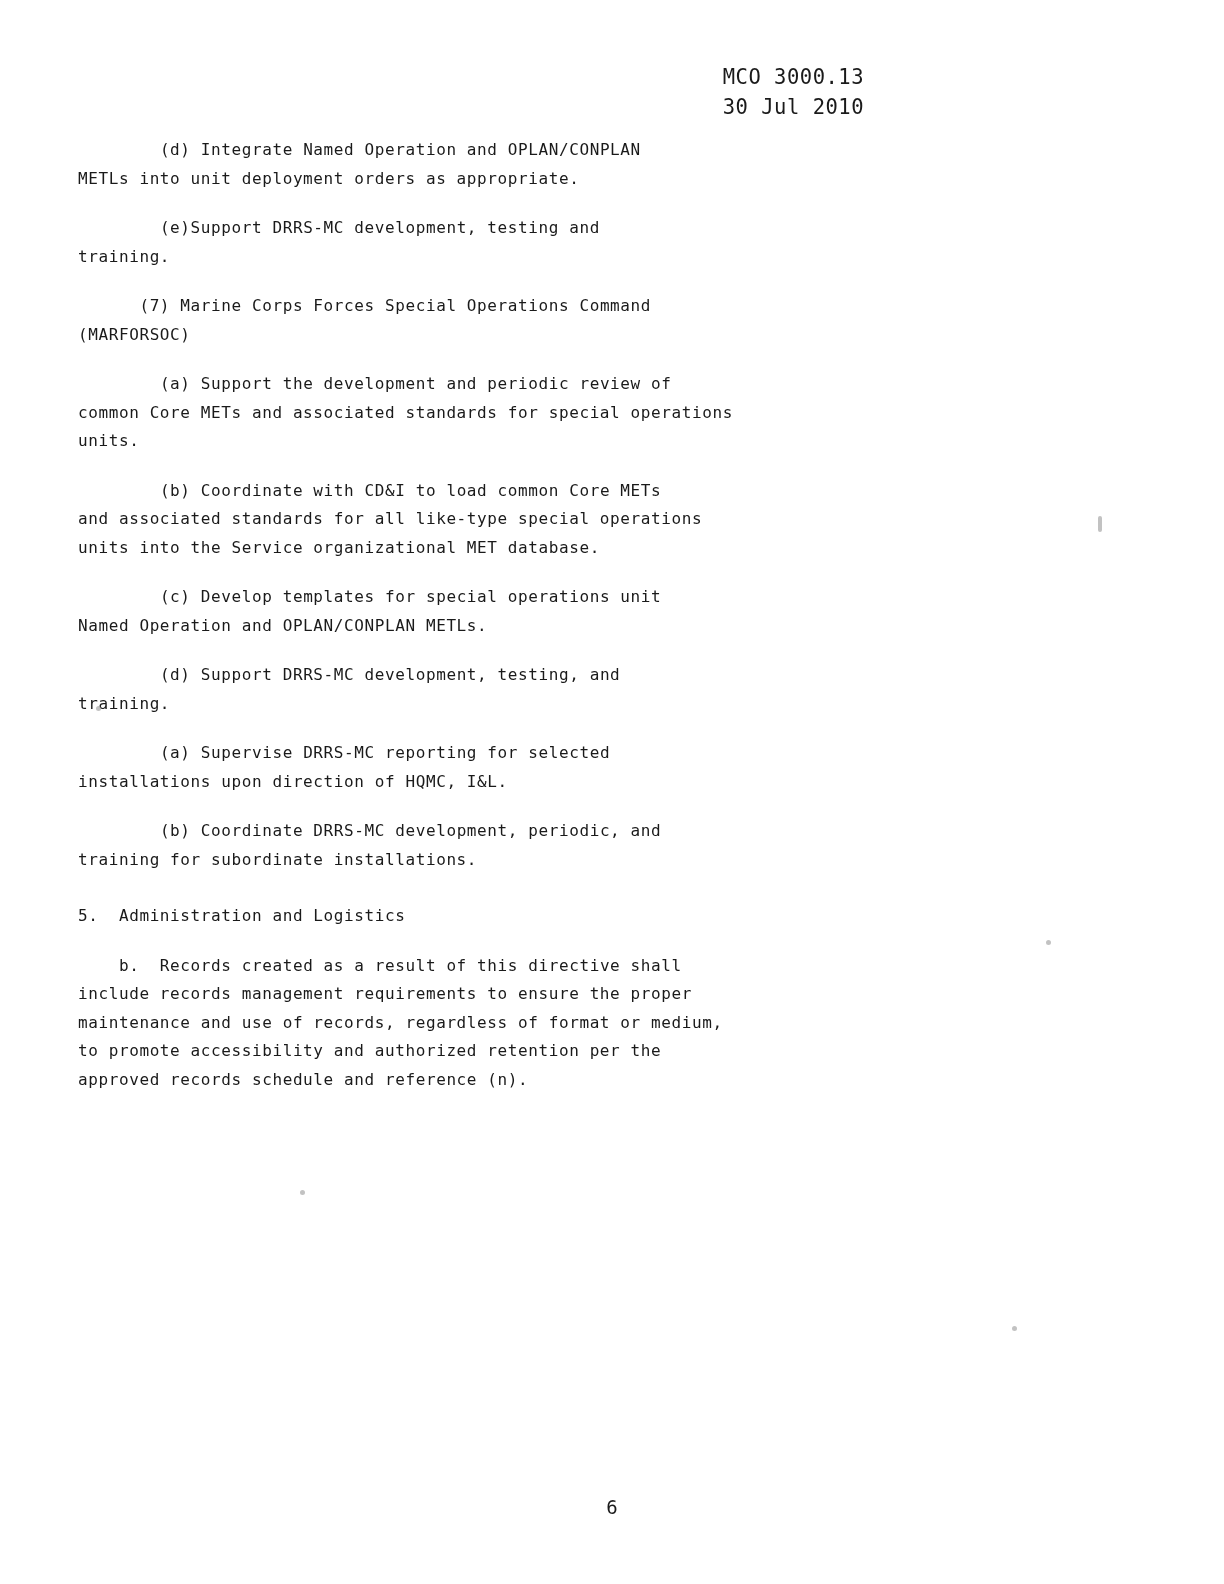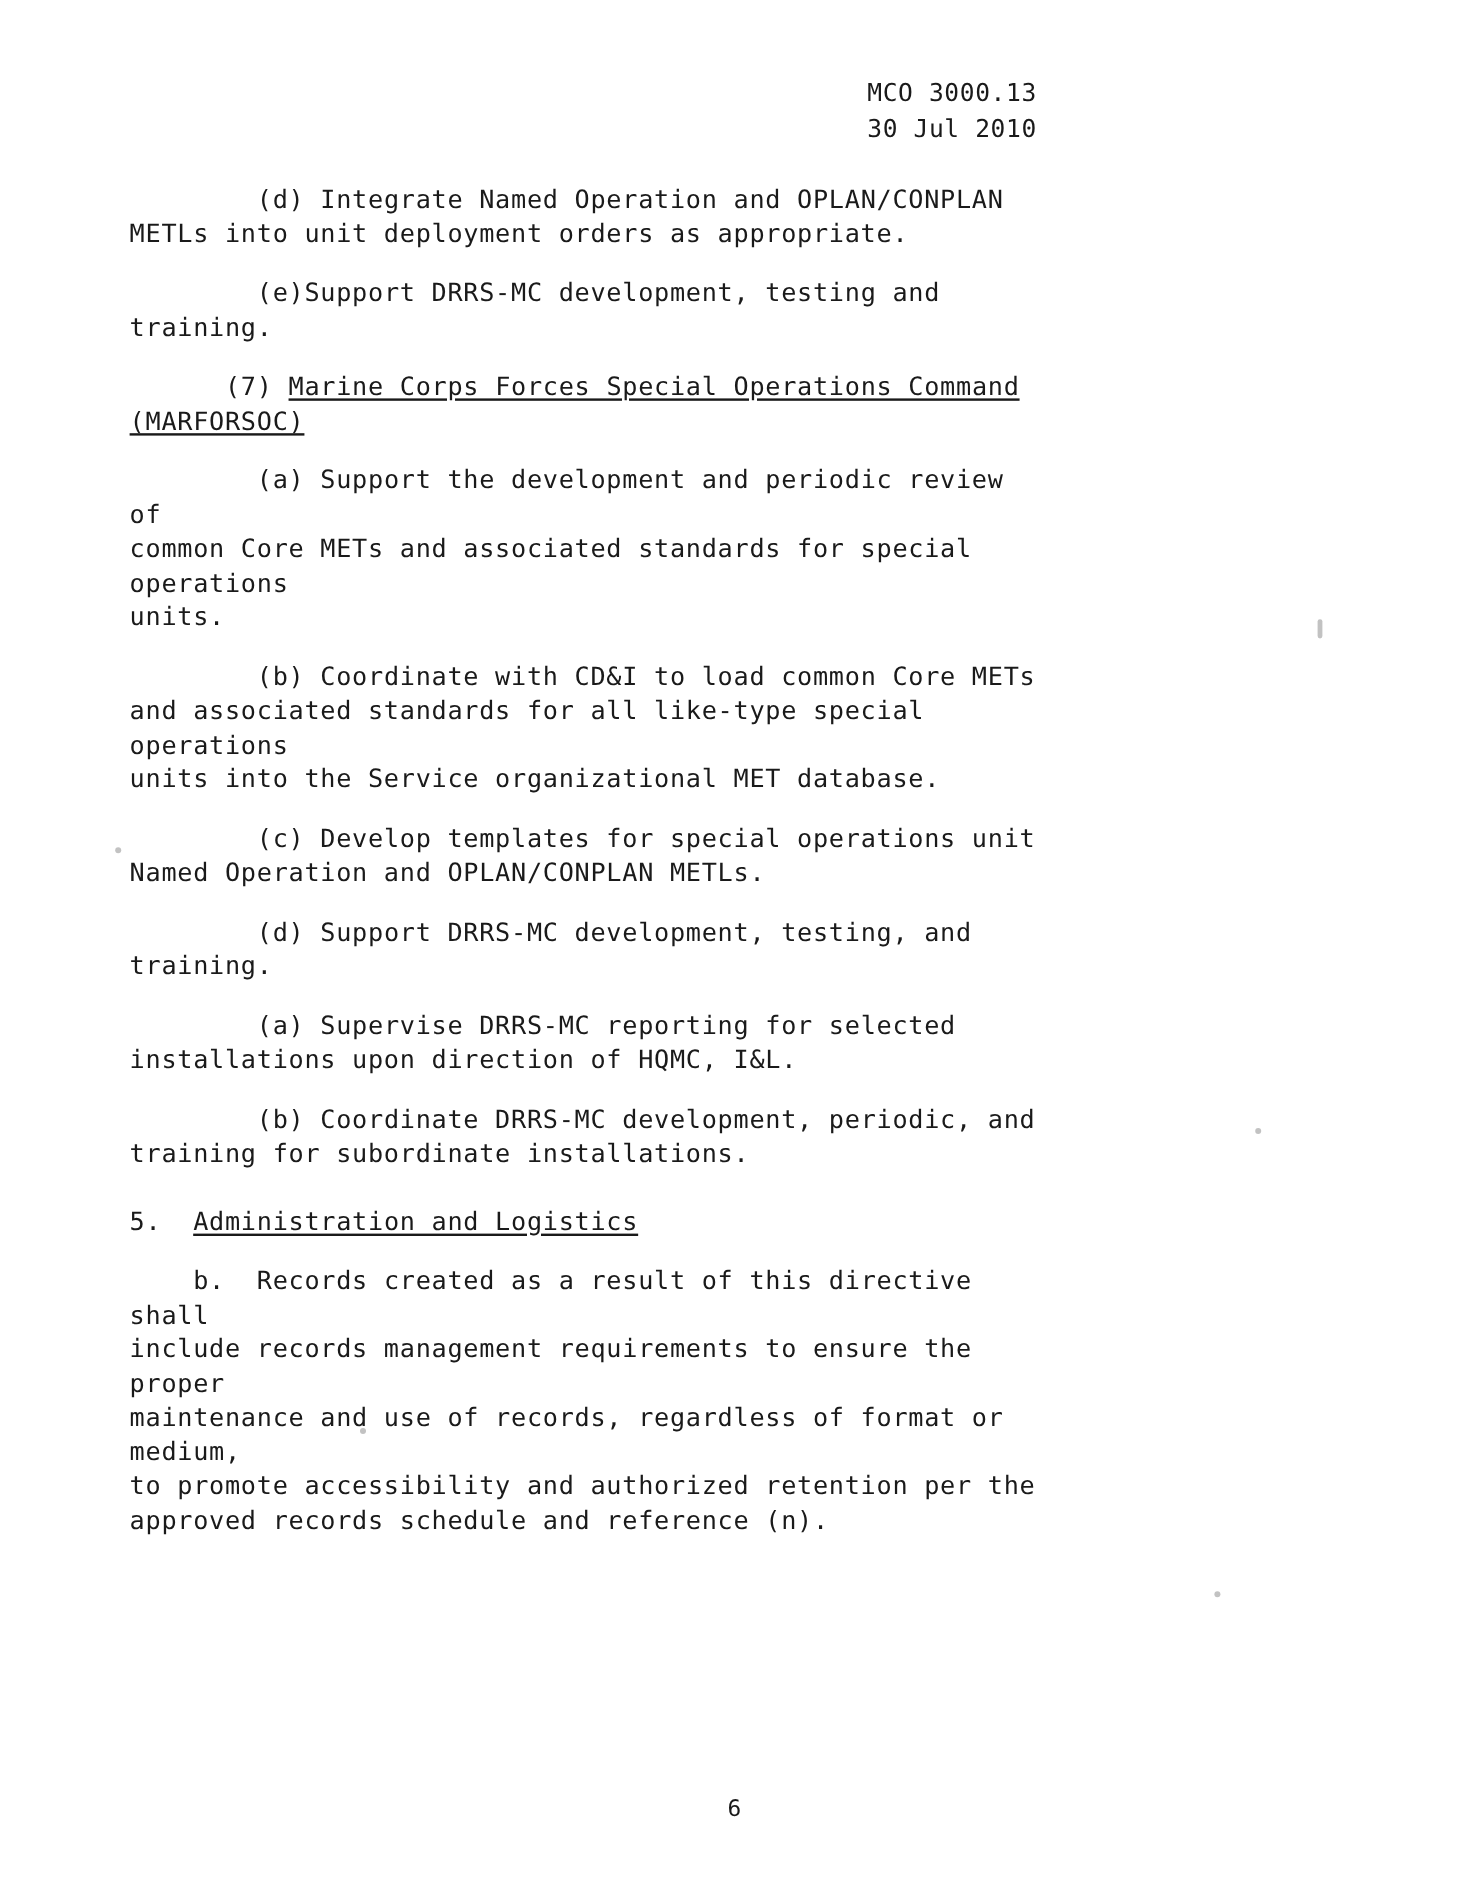--- a/index.html
+++ b/index.html
@@ -12,45 +12,44 @@
     height: 1584px;
     position: relative;
     font-family: "DejaVu Sans Mono", monospace;
     color: #1a1a1a;
   }
   .page {
     position: relative;
     width: 1020px;
     height: 1584px;
     box-sizing: border-box;
-    padding: 62px 150px 0 108px;
+    padding: 62px 150px 0 78px;
   }
   .header {
     text-align: right;
     font-size: 20.5px;
     line-height: 30px;
     letter-spacing: 0.5px;
     margin-right: 6px;
   }
   .header div {
     white-space: pre;
   }
   .body-text {
-    margin-top: 30px;
-    font-size: 21px;
+    margin-top: 14px;
+    font-size: 16px;
     line-height: 28.5px;
     letter-spacing: 0.6px;
   }
   p.para {
     margin: 0 0 21px 0;
     white-space: pre-wrap;
     text-align: left;
   }
   .u {
-    text-decoration: underline;
     text-underline-offset: 3px;
   }
   .footer {
     position: absolute;
     bottom: 66px;
     left: 0;
     width: 1224px;
     text-align: center;
     font-size: 19px;
   }

